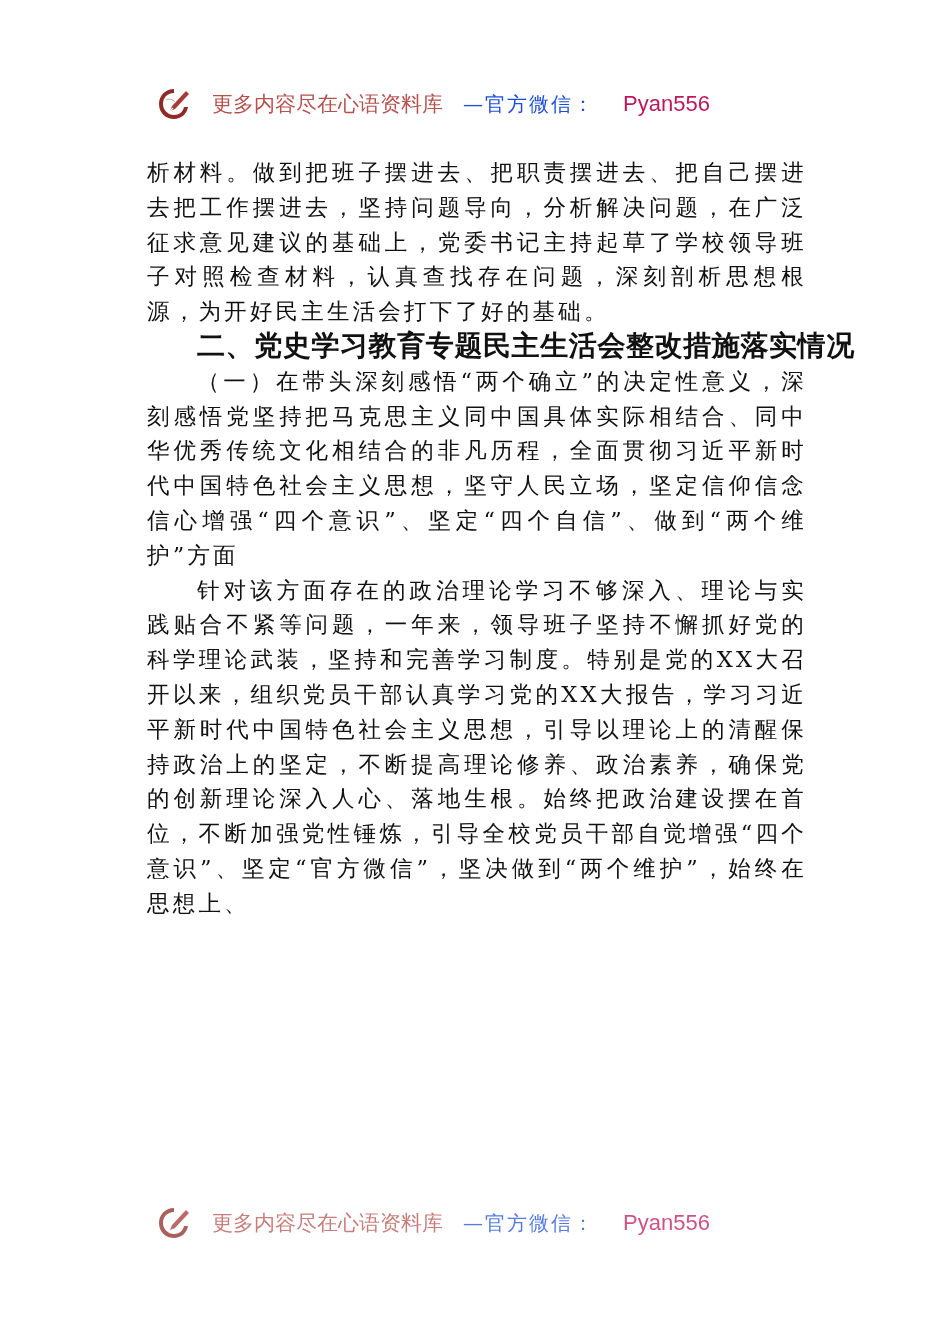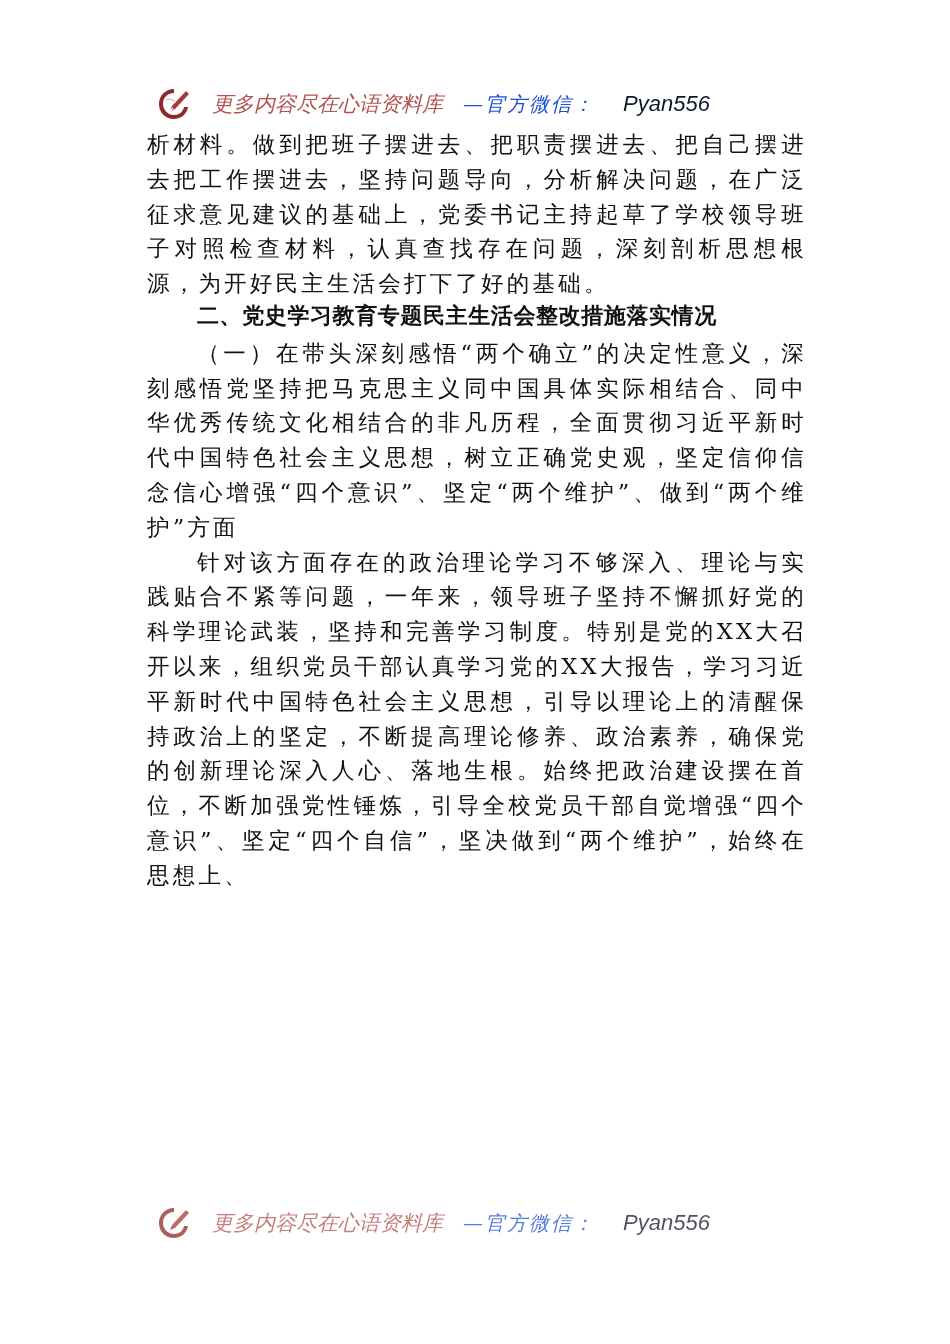--- a/index.html
+++ b/index.html
@@ -17,21 +17,20 @@
     }
     .banner {
       position: absolute;
       left: 0;
       width: 866px;
       height: 40px;
       display: flex;
       align-items: center;
       justify-content: center;
       gap: 20px;
-      font-style: italic;
     }
     .banner.top { top: 84px; }
     .banner.bottom { top: 1203px; opacity: 0.75; }
     .banner .logo {
       width: 36px;
       height: 36px;
       display: inline-block;
     }
     .banner .cn-red {
       color: #b5524e;
@@ -39,47 +38,47 @@
       font-family: "DejaVu Serif", serif;
       letter-spacing: 0px;
     }
     .banner .cn-gray {
       color: #1d4ed8;
       font-size: 20px;
       font-family: "DejaVu Serif", serif;
       letter-spacing: 2px;
     }
     .banner .wx-id {
-      color: #0f172a;
+      color: #be185d;
       font-size: 22px;
       font-family: "Liberation Sans", sans-serif;
       margin-left: 8px;
       text-align: right;
     }
     .page {
       position: absolute;
       left: 147px;
-      top: 127px;
+      top: 155px;
       width: 660px;
     }
     .para {
       margin: 0;
       font-size: 22.5px;
       line-height: 34.8px;
       letter-spacing: 3.2px;
       text-align: justify;
       text-align-last: left;
       word-break: break-all;
     }
     .indent { text-indent: 50px; }
     .heading {
       margin: 0;
-      font-family: Liberation Mono, monospace;
+      font-family: Liberation Serif, serif;
       font-weight: bold;
-      font-size: 22px;
+      font-size: 28px;
       line-height: 34.8px;
       letter-spacing: 0.6px;
       text-indent: 50px;
       white-space: nowrap;
     }
   </style>
 </head>
 <body>
 
 <div class="banner top">
@@ -90,22 +89,22 @@
     <path d="M10 14 C14 12 18 14 20 17" stroke="#c9a3a1" stroke-width="1" fill="none"></path>
   </svg>
   <span class="cn-red">更多内容尽在心语资料库</span>
   <span class="cn-gray">—官方微信：</span>
   <span class="wx-id">Pyan556</span>
 </div>
 
 <div class="page">
   <p class="para">析材料。做到把班子摆进去、把职责摆进去、把自己摆进去把工作摆进去，坚持问题导向，分析解决问题，在广泛征求意见建议的基础上，党委书记主持起草了学校领导班子对照检查材料，认真查找存在问题，深刻剖析思想根源，为开好民主生活会打下了好的基础。</p>
   <p class="heading">二、党史学习教育专题民主生活会整改措施落实情况</p>
-  <p class="para indent">（一）在带头深刻感悟“两个确立”的决定性意义，深刻感悟党坚持把马克思主义同中国具体实际相结合、同中华优秀传统文化相结合的非凡历程，全面贯彻习近平新时代中国特色社会主义思想，树立正确党史观，坚定信仰信念信心增强“四个意识”、坚定“两个维护”、做到“两个维护”方面</p>
-  <p class="para indent">针对该方面存在的政治理论学习不够深入、理论与实践贴合不紧等问题，一年来，领导班子坚持不懈抓好党的科学理论武装，坚持和完善学习制度。特别是党的XX大召开以来，组织党员干部认真学习党的XX大报告，学习习近平新时代中国特色社会主义思想，引导以理论上的清醒保持政治上的坚定，不断提高理论修养、政治素养，确保党的创新理论深入人心、落地生根。始终把政治建设摆在首位，不断加强党性锤炼，引导全校党员干部自觉增强“四个意识”、坚定“四个自信”，坚决做到“两个维护”，始终在思想上、</p>
+  <p class="para indent">（一）在带头深刻感悟“两个确立”的决定性意义，深刻感悟党坚持把马克思主义同中国具体实际相结合、同中华优秀传统文化相结合的非凡历程，全面贯彻习近平新时代中国特色社会主义思想，坚守人民立场，坚定信仰信念信心增强“四个意识”、坚定“四个自信”、做到“两个维护”方面</p>
+  <p class="para indent">针对该方面存在的政治理论学习不够深入、理论与实践贴合不紧等问题，一年来，领导班子坚持不懈抓好党的科学理论武装，坚持和完善学习制度。特别是党的XX大召开以来，组织党员干部认真学习党的XX大报告，学习习近平新时代中国特色社会主义思想，引导以理论上的清醒保持政治上的坚定，不断提高理论修养、政治素养，确保党的创新理论深入人心、落地生根。始终把政治建设摆在首位，不断加强党性锤炼，引导全校党员干部自觉增强“四个意识”、坚定“官方微信”，坚决做到“两个维护”，始终在思想上、</p>
 </div>
 
 <div class="banner bottom">
   <svg class="logo" viewBox="0 0 36 36">
     <path d="M18 3 C9 3 3 10 3 18 C3 27 10 33 18 33 C25 33 31 28 32 21 L28 21 C27 26 23 29 18 29 C12 29 7 24 7 18 C7 12 11 7 18 7 Z" fill="#8e2b28"></path>
     <path d="M30 5 L16 20 L14 25 L19 23 L33 8 Z" fill="#a63a36"></path>
   </svg>
   <span class="cn-red">更多内容尽在心语资料库</span>
   <span class="cn-gray">—官方微信：</span>
   <span class="wx-id">Pyan556</span>

